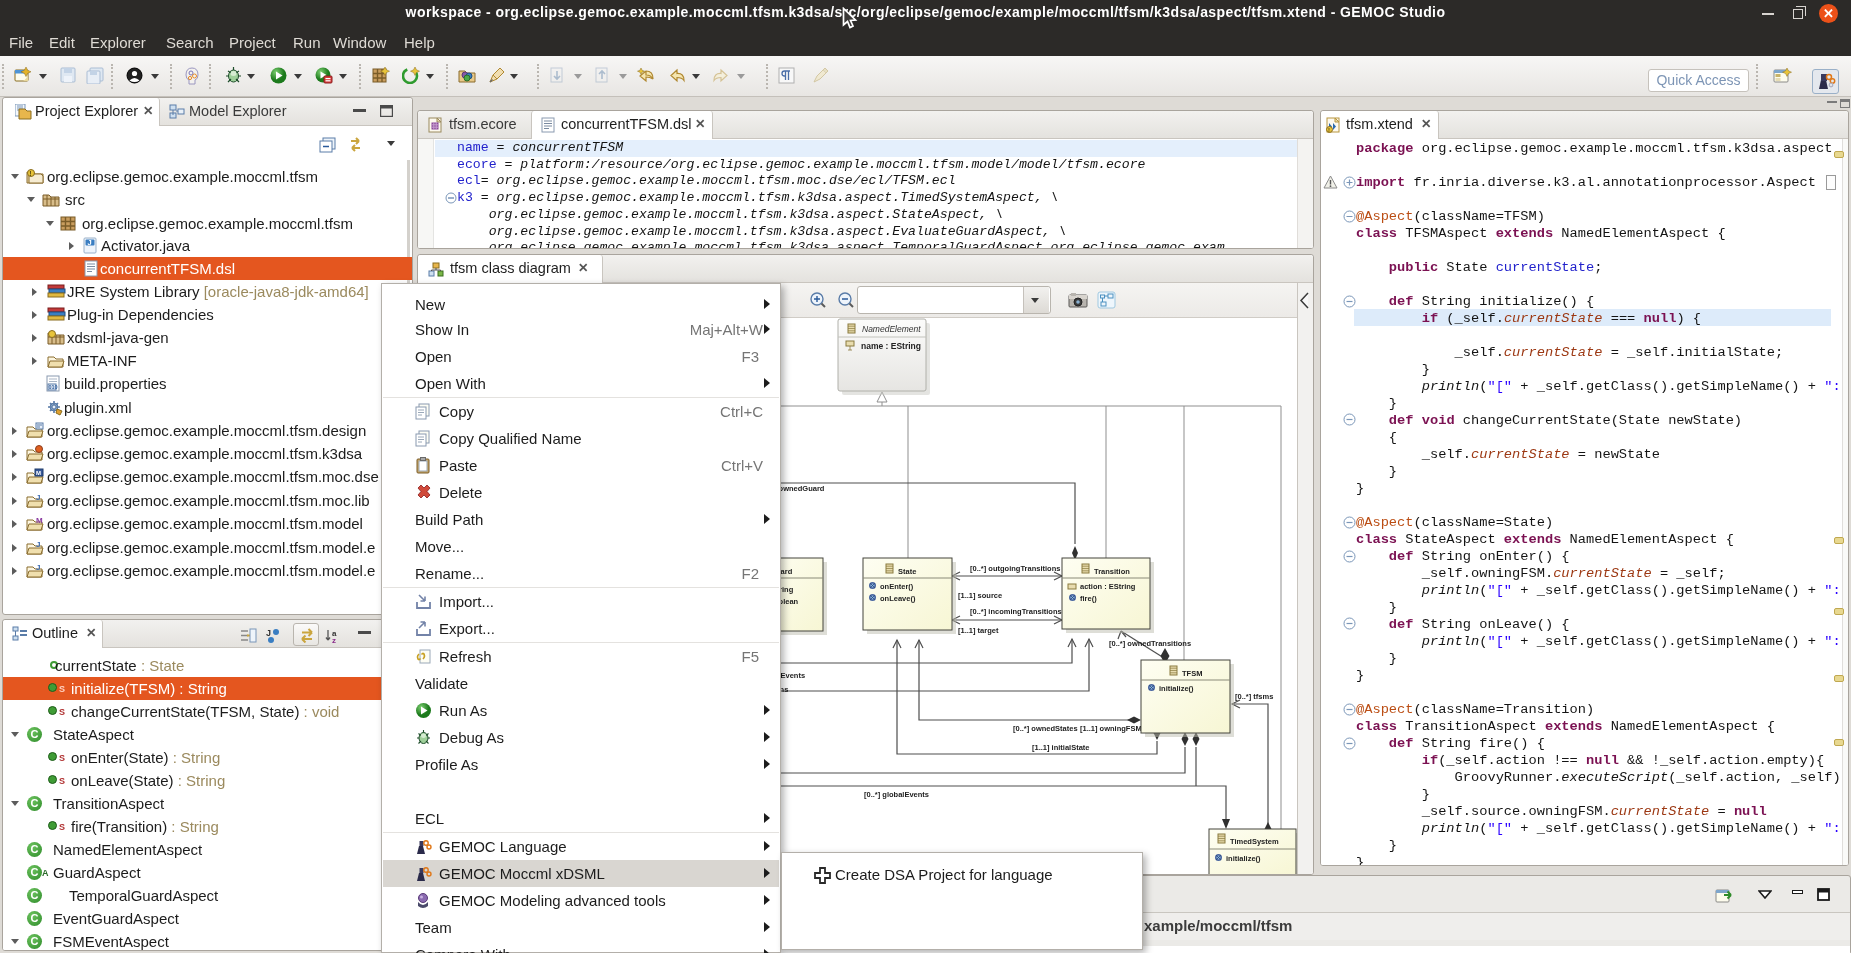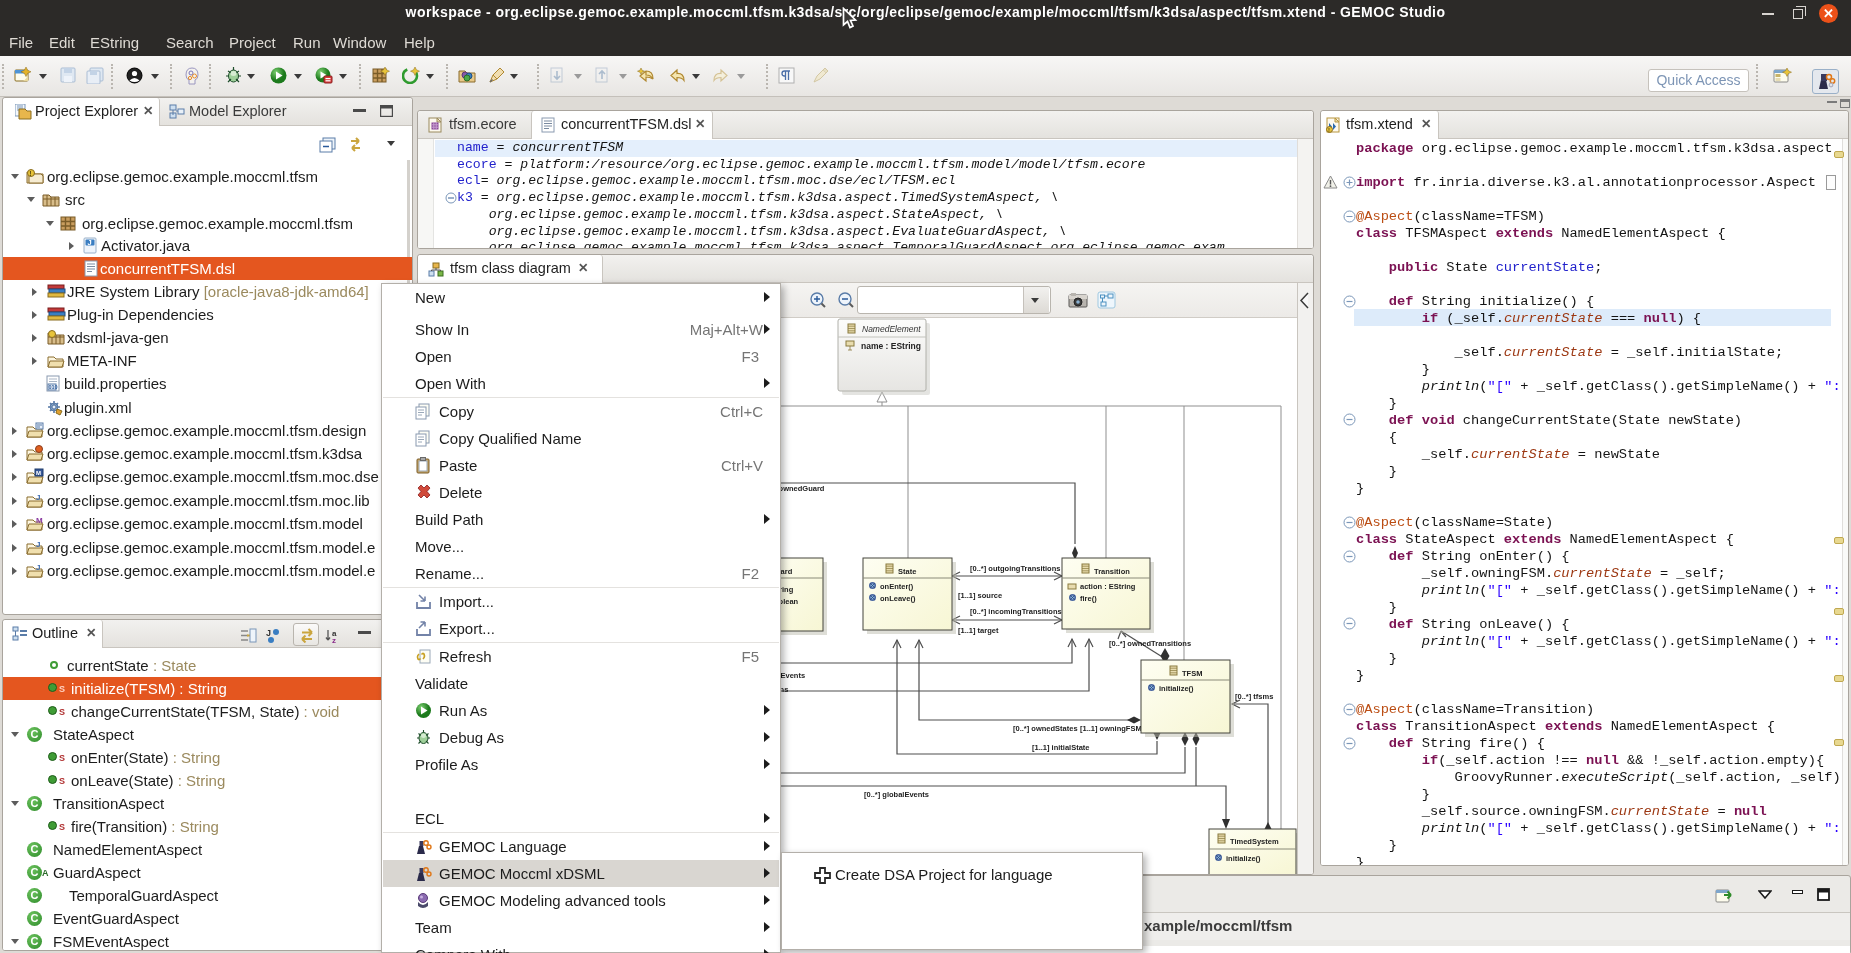--- a/index.html
+++ b/index.html
@@ -51,21 +51,21 @@
 .dot-o{display:inline-block;width:8px;height:8px;border-radius:50%;background:#fff;border:2px solid #3f9c35;}
 .cicon{display:inline-block;width:15px;height:15px;border-radius:50%;background:radial-gradient(circle at 35% 30%,#6cc25e,#2e8b2a);color:#fff;font-size:11px;font-weight:bold;text-align:center;line-height:15px;}
 .ssup{position:absolute;font-size:9px;font-weight:bold;color:#b03030;}
 </style></head>
 <body>
 <div id="hdr">
   <div id="title">workspace - org.eclipse.gemoc.example.moccml.tfsm.k3dsa/src/org/eclipse/gemoc/example/moccml/tfsm/k3dsa/aspect/tfsm.xtend - GEMOC Studio</div>
   <div id="menubar">
     <span style="left:9px">File</span>
       <span style="left:49px">Edit</span>
-      <span style="left:90px">EString</span>
+      <span style="left:90px">Explorer</span>
       <span style="left:166px">Search</span>
       <span style="left:229px">Project</span>
       <span style="left:293px">Run</span>
       <span style="left:333px">Window</span>
       <span style="left:404px">Help</span>
   </div>
   <div class="wb-min"></div>
     <div class="wb-max2"></div>
     <div class="wb-max"></div>
     <div class="wb-close">✕</div>
@@ -436,21 +436,21 @@
     </svg>
  <svg class="abs" style="left:322px;top:8px" width="16" height="16">
       <path d="M3 2 L3 12 M3 12 L1 9.5 M3 12 L5 9.5" stroke="#555" stroke-width="1.3" fill="none"></path>
       <text x="7" y="8" font-size="8" font-weight="bold" fill="#333">a</text>
       <text x="7" y="15" font-size="8" font-weight="bold" fill="#8a2a8a">z</text>
     </svg>
  <div class="abs" style="left:355px;top:11px;width:13px;height:3px;background:#4a4a4a"></div>
  <div class="abs" style="left:0;top:28px;right:0;bottom:0;background:#fff;"></div>
  <div class="trow" style="left:0;top:34px;">
       <span class="dot-o" style="position:absolute;left:47px;top:7px"></span>
-      <span style="position:absolute;left:64px">currentState <span class="grybr">: State</span></span>
+      <span style="position:absolute;left:52px">currentState <span class="grybr">: State</span></span>
     </div>
  <div class="trow sel-orange" style="left:0;top:57px;right:0;color:#fff;">
       <span class="dot-m" style="position:absolute;left:45px;top:6px"></span>
       <span class="ssup" style="left:56px;top:1px;color:#ffd0c0">S</span>
       <span style="position:absolute;left:68px">initialize(TFSM) : String</span>
     </div>
  <div class="trow" style="left:0;top:80px;">
       <span class="dot-m" style="position:absolute;left:45px;top:6px"></span>
       <span class="ssup" style="left:56px;top:1px">S</span>
       <span style="position:absolute;left:68px">changeCurrentState(TFSM, State) <span class="grybr">: void</span></span>
@@ -862,21 +862,21 @@
   <div class="abs" style="left:521px;top:0;width:6px;height:726px;background:#fafaf8;border-left:1px solid #e0dedb;"></div>
       <div class="abs" style="left:505px;top:36px;width:10px;height:15px;border:1px solid #9a9a9a;background:#fdfdfd;"></div>
   <div class="abs" style="left:513px;top:12px;width:10px;height:7px;background:#e8d890;border:1px solid #c0a850;border-radius:2px;"></div>
   <div class="abs" style="left:513px;top:398px;width:10px;height:7px;background:#e8d890;border:1px solid #c0a850;border-radius:2px;"></div>
   <div class="abs" style="left:513px;top:469px;width:10px;height:7px;background:#e8d890;border:1px solid #c0a850;border-radius:2px;"></div>
   <div class="abs" style="left:513px;top:536px;width:10px;height:7px;background:#e8d890;border:1px solid #c0a850;border-radius:2px;"></div>
   <div class="abs" style="left:513px;top:600px;width:10px;height:7px;background:#e8d890;border:1px solid #c0a850;border-radius:2px;"></div>
  </div>
 </div>
 <div id="ctxmenu">
- <div class="mi" style="top:0">
+ <div class="mi" style="top:7px">
       <span class="lbl">New</span>
       <span class="arr"></span>
     </div>
  <div class="mi" style="top:32px">
       <span class="lbl">Show In</span>
       <span class="sc">Maj+Alt+W</span>
       <span class="arr"></span>
     </div>
  <div class="mi" style="top:59px">
       <span class="lbl">Open</span>

